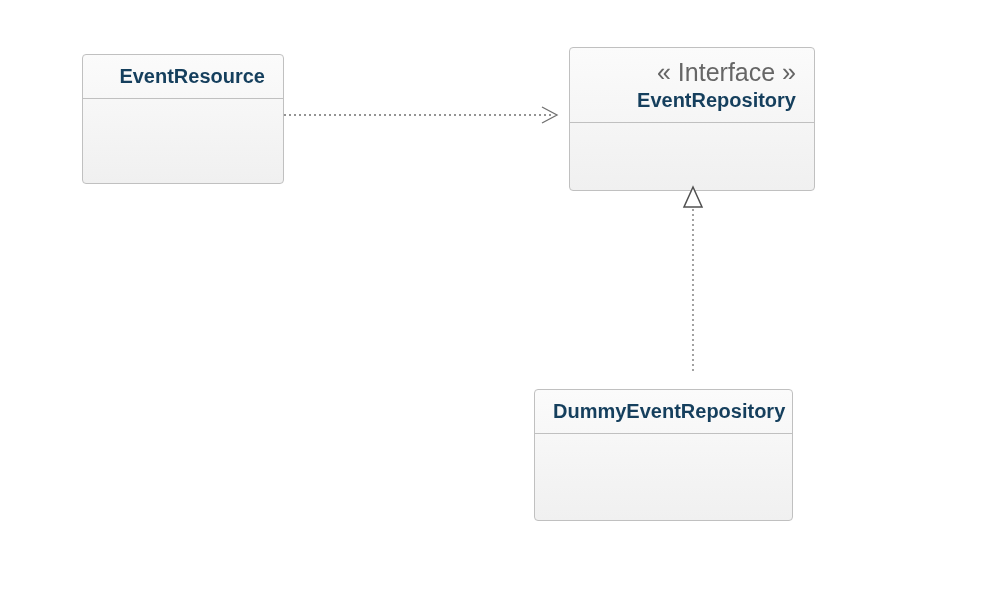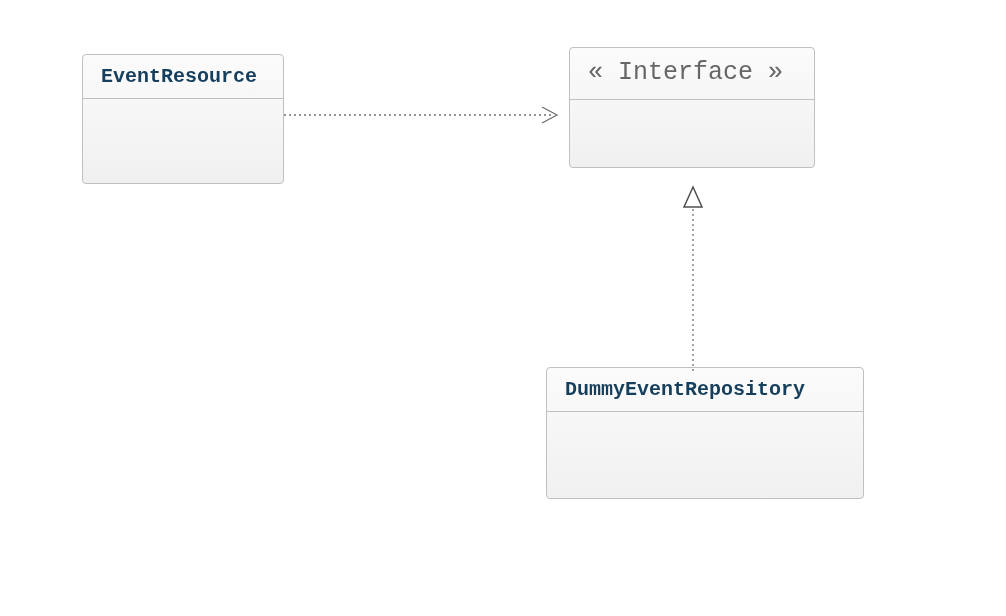--- a/index.html
+++ b/index.html
@@ -16,23 +16,22 @@
     }
     .uml-class {
       position: absolute;
       border: 1px solid #c0c0c0;
       border-radius: 4px;
       background: linear-gradient(to bottom, #fbfbfb 0%, #f0f0f0 100%);
       overflow: hidden;
     }
     .uml-header {
       border-bottom: 1px solid #c0c0c0;
-      text-align: left;
+      text-align: right;
       padding: 10px 18px;
-      font-family: Liberation Mono, monospace;
     }
     .uml-stereotype {
       color: #666666;
       font-size: 25px;
       font-weight: normal;
       margin-bottom: 2px;
     }
     .uml-name {
       color: #153f5d;
       font-size: 20px;
@@ -52,25 +51,26 @@
 <div class="uml-class" style="left:82px; top:54px; width:202px;">
   <div class="uml-header">
     <div class="uml-name">EventResource</div>
   </div>
   <div class="uml-body" style="min-height:84px;"></div>
 </div>
 
 <div class="uml-class" style="left:569px; top:47px; width:246px;">
   <div class="uml-header">
     <div class="uml-stereotype">« Interface »</div>
+    <div class="uml-name">EventRepository</div>
   </div>
   <div class="uml-body" style="min-height:67px;"></div>
 </div>
 
-<div class="uml-class" style="left:534px; top:367px; width:318px;margin-left:12px;">
+<div class="uml-class" style="left:534px; top:389px; width:259px;">
   <div class="uml-header">
     <div class="uml-name">DummyEventRepository</div>
   </div>
   <div class="uml-body" style="min-height:86px;"></div>
 </div>
 
 <svg class="connector" style="left:284px; top:100px; width:290px; height:30px;">
   <line x1="0" y1="15" x2="270" y2="15" stroke="#707070" stroke-width="1.3" stroke-dasharray="2,3"></line>
   <polyline points="258,7 273,15 258,23" fill="none" stroke="#707070" stroke-width="1.3"></polyline>
 </svg>

